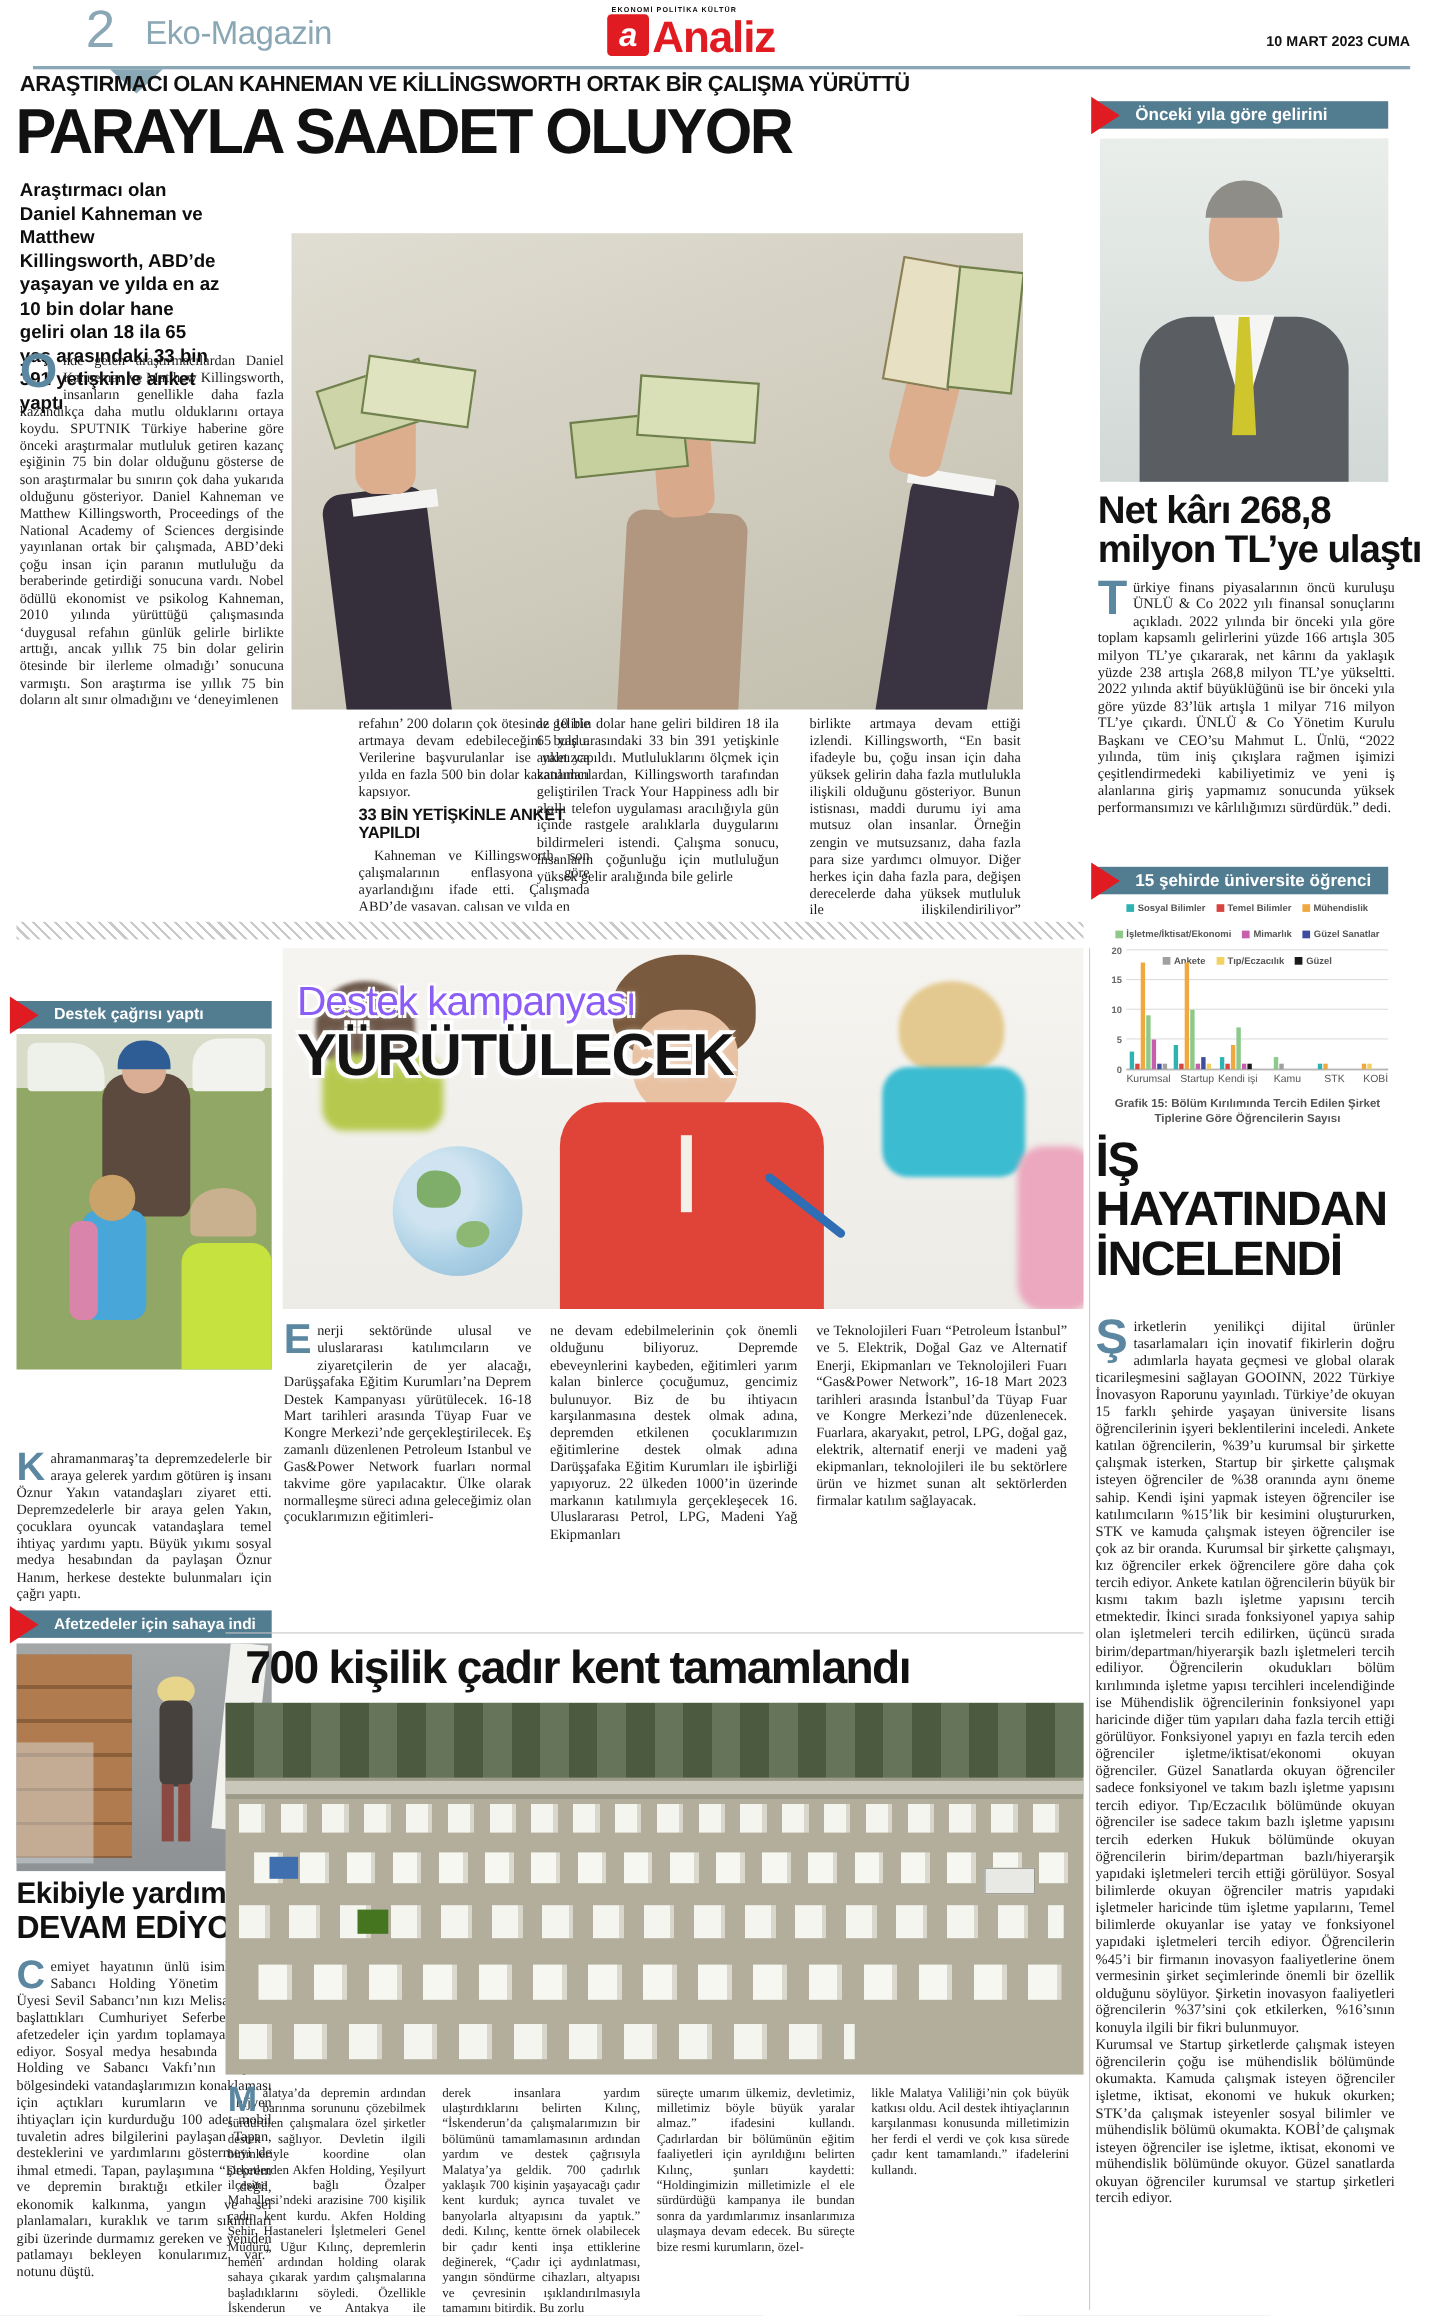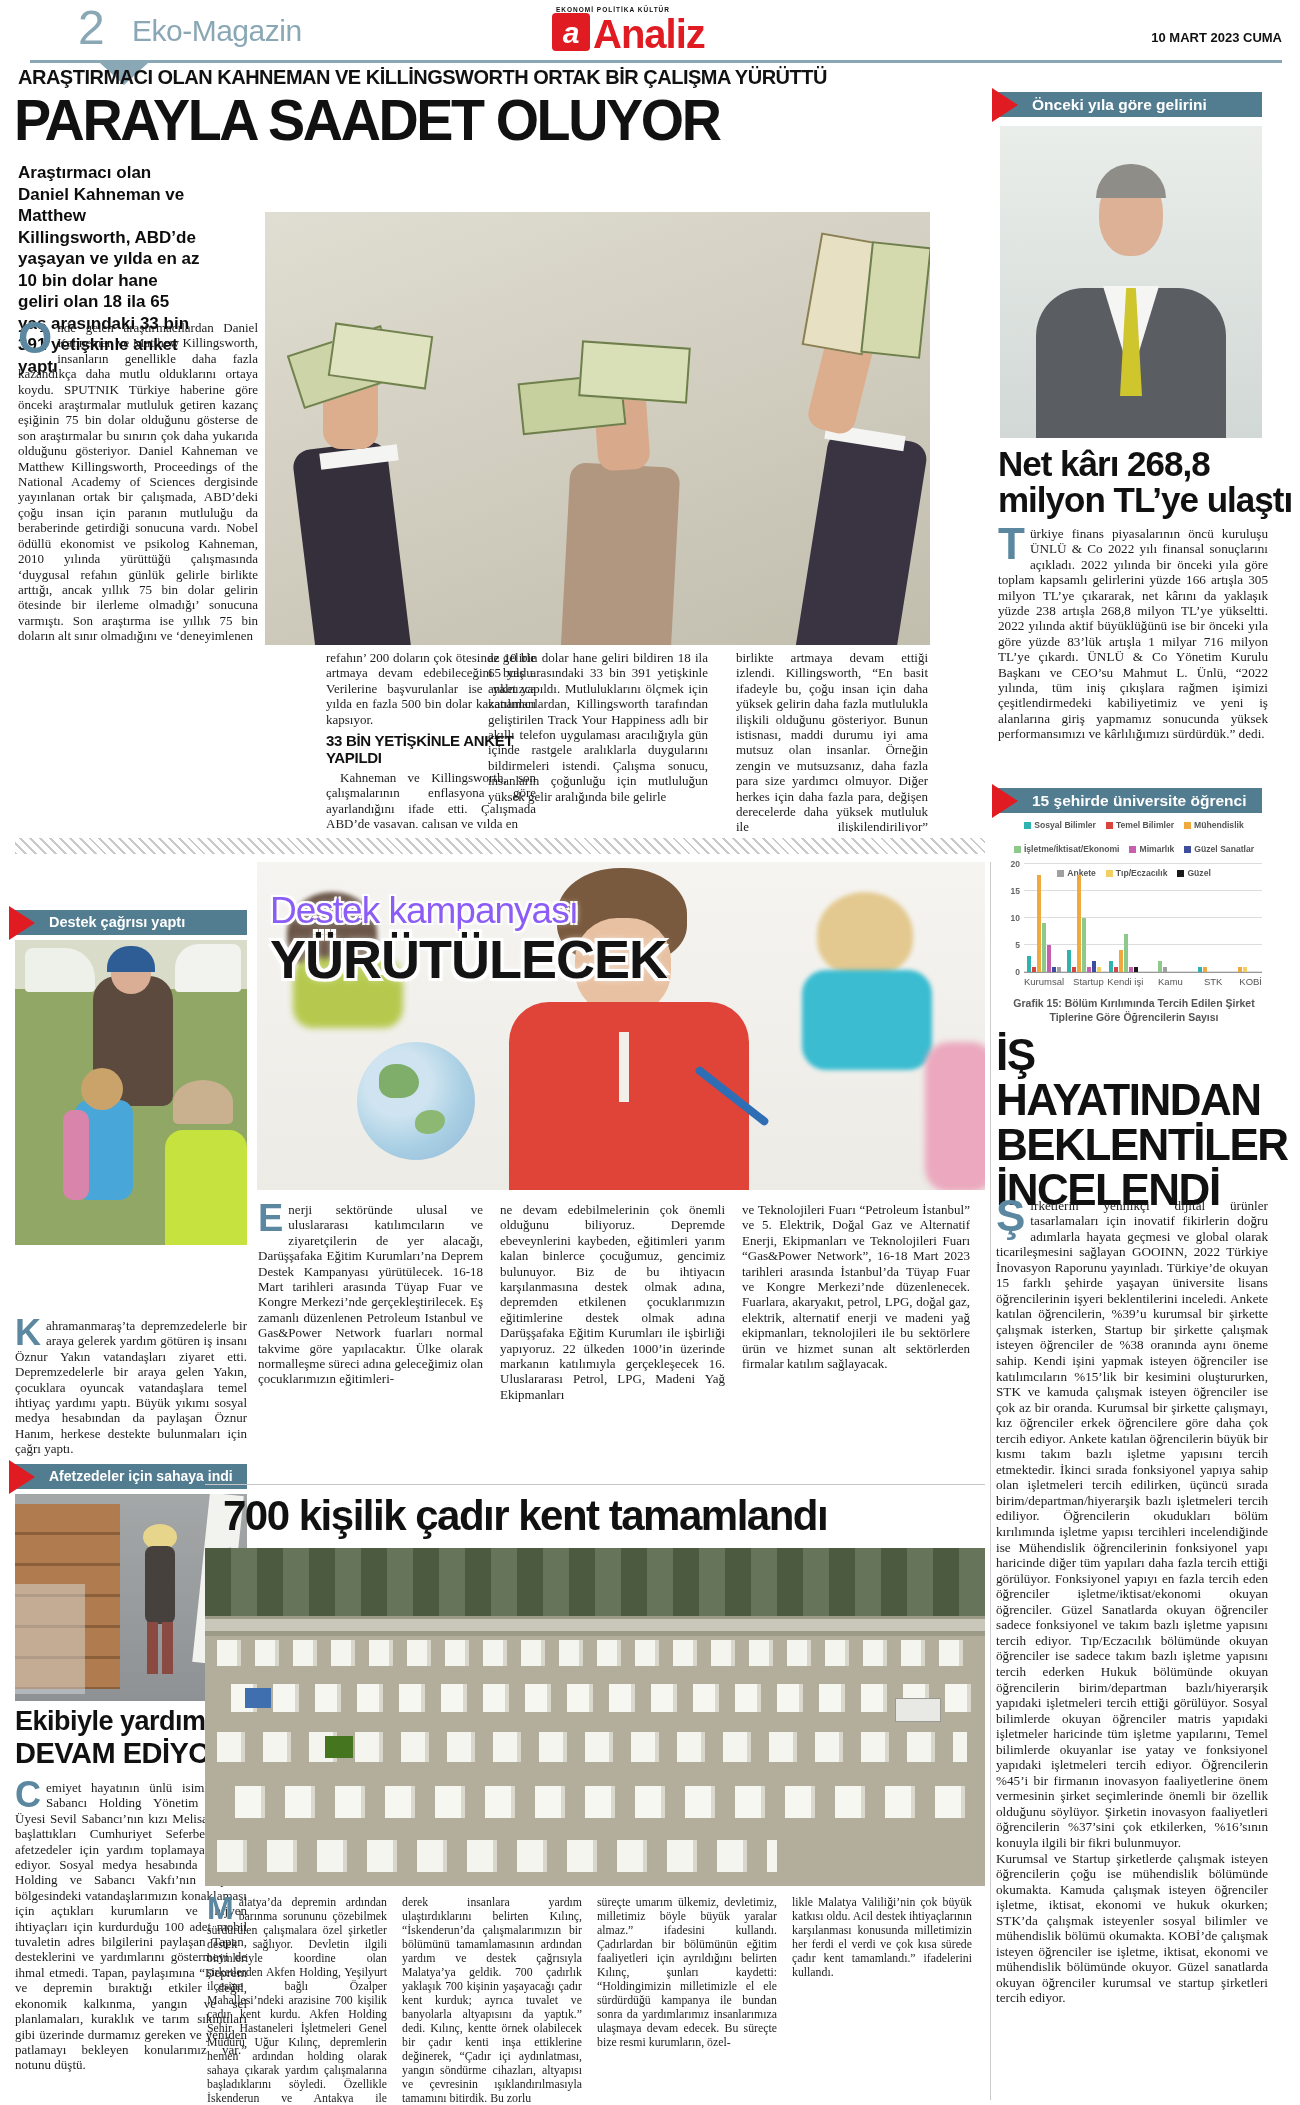--- a/index.html
+++ b/index.html
@@ -241,21 +241,20 @@
         <div class="cat">Kendi işi</div>
         <div class="cat">Kamu</div>
         <div class="cat">STK</div>
         <div class="cat">KOBİ</div>
       </div>
   </div>
   <div class="abs caption" style="left:1010px;top:996px;width:248px;">Grafik 15: Bölüm Kırılımında Tercih Edilen Şirket Tiplerine Göre Öğrencilerin Sayısı</div>
 
   <div class="abs h-cond" style="left:996px;top:1032px;font-size:44px;line-height:45px;letter-spacing:-1.5px;">
     <div>İŞ HAYATINDAN</div>
-    <div>BEKLENTİLER</div>
     <div>İNCELENDİ</div>
   </div>
   <div class="abs bodytext prelines" style="left:996px;top:1182px;width:272px;height:918px;font-size:13.2px;line-height:15.55px;">
     <span class="dropcap">Ş</span><span>irketlerin yenilikçi dijital ürünler tasarlamaları için inovatif fikirlerin doğru adımlarla hayata geçmesi ve global olarak ticarileşmesini sağlayan GOOINN, 2022 Türkiye İnovasyon Raporunu yayınladı. Türkiye’de okuyan 15 farklı şehirde yaşayan üniversite lisans öğrencilerinin işyeri beklentilerini inceledi. Ankete katılan öğrencilerin, %39’u kurumsal bir şirkette çalışmak isterken, Startup bir şirkette çalışmak isteyen öğrenciler de %38 oranında aynı öneme sahip. Kendi işini yapmak isteyen öğrenciler ise katılımcıların %15’lik bir kesimini oluştururken, STK ve kamuda çalışmak isteyen öğrenciler ise çok az bir oranda. Kurumsal bir şirkette çalışmayı, kız öğrenciler erkek öğrencilere göre daha çok tercih ediyor. Ankete katılan öğrencilerin büyük bir kısmı takım bazlı işletme yapısını tercih etmektedir. İkinci sırada fonksiyonel yapıya sahip olan işletmeleri tercih edilirken, üçüncü sırada birim/departman/hiyerarşik bazlı işletmeleri tercih ediliyor. Öğrencilerin okudukları bölüm kırılımında işletme yapısı tercihleri incelendiğinde ise Mühendislik öğrencilerinin fonksiyonel yapı haricinde diğer tüm yapıları daha fazla tercih ettiği görülüyor. Fonksiyonel yapıyı en fazla tercih eden öğrenciler işletme/iktisat/ekonomi okuyan öğrenciler. Güzel Sanatlarda okuyan öğrenciler sadece fonksiyonel ve takım bazlı işletme yapısını tercih ediyor. Tıp/Eczacılık bölümünde okuyan öğrenciler ise sadece takım bazlı işletme yapısını tercih ederken Hukuk bölümünde okuyan öğrencilerin birim/departman bazlı/hiyerarşik yapıdaki işletmeleri tercih ettiği görülüyor. Sosyal bilimlerde okuyan öğrenciler matris yapıdaki işletmeler haricinde tüm işletme yapılarını, Temel bilimlerde okuyanlar ise yatay ve fonksiyonel yapıdaki işletmeleri tercih ediyor. Öğrencilerin %45’i bir firmanın inovasyon faaliyetlerine önem vermesinin şirket seçimlerinde önemli bir özellik olduğunu söylüyor. Şirketin inovasyon faaliyetleri öğrencilerin %37’sini çok etkilerken, %16’sının konuyla ilgili bir fikri bulunmuyor.
 Kurumsal ve Startup şirketlerde çalışmak isteyen öğrencilerin çoğu ise mühendislik bölümünde okumakta. Kamuda çalışmak isteyen öğrenciler işletme, iktisat, ekonomi ve hukuk okurken; STK’da çalışmak isteyenler sosyal bilimler ve mühendislik bölümü okumakta. KOBİ’de çalışmak isteyen öğrenciler ise işletme, iktisat, ekonomi ve mühendislik bölümünde okuyor. Güzel sanatlarda okuyan öğrenciler kurumsal ve startup şirketleri tercih ediyor.</span>
   </div>
 
   <div class="abs hatch" style="left:15px;top:838px;width:970px;height:16px;"></div>
   <div class="abs vrule" style="left:990px;top:862px;height:1238px;"></div>
 

